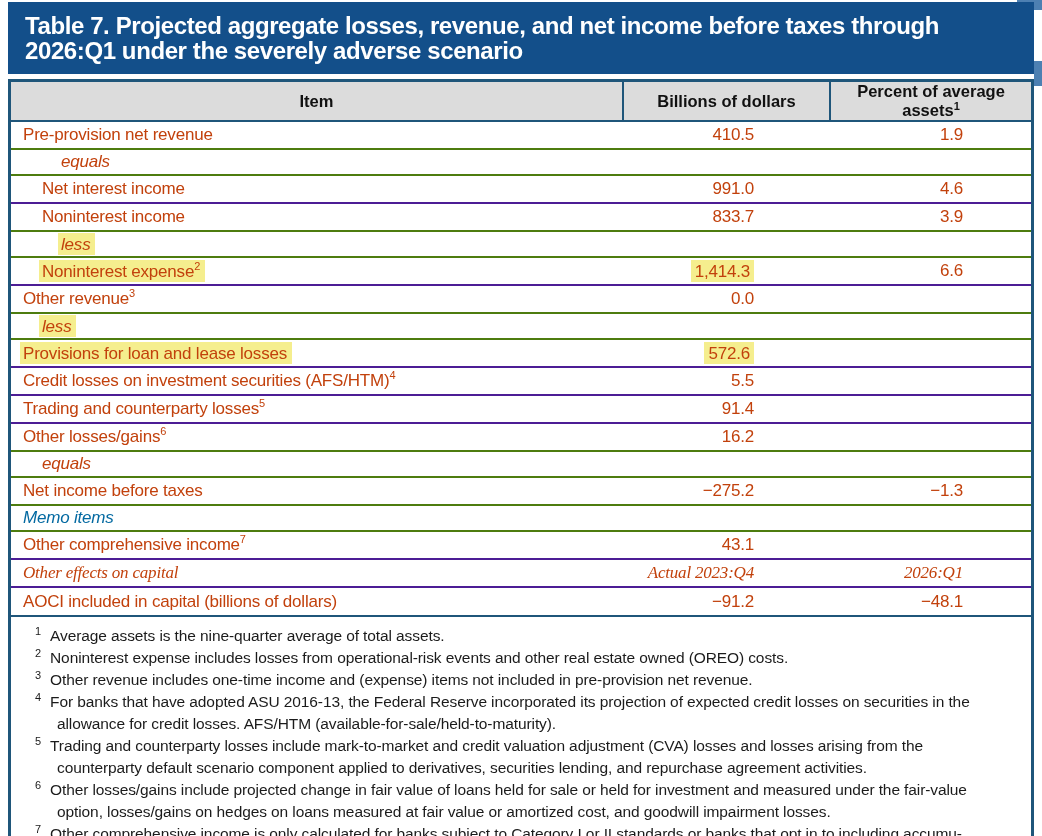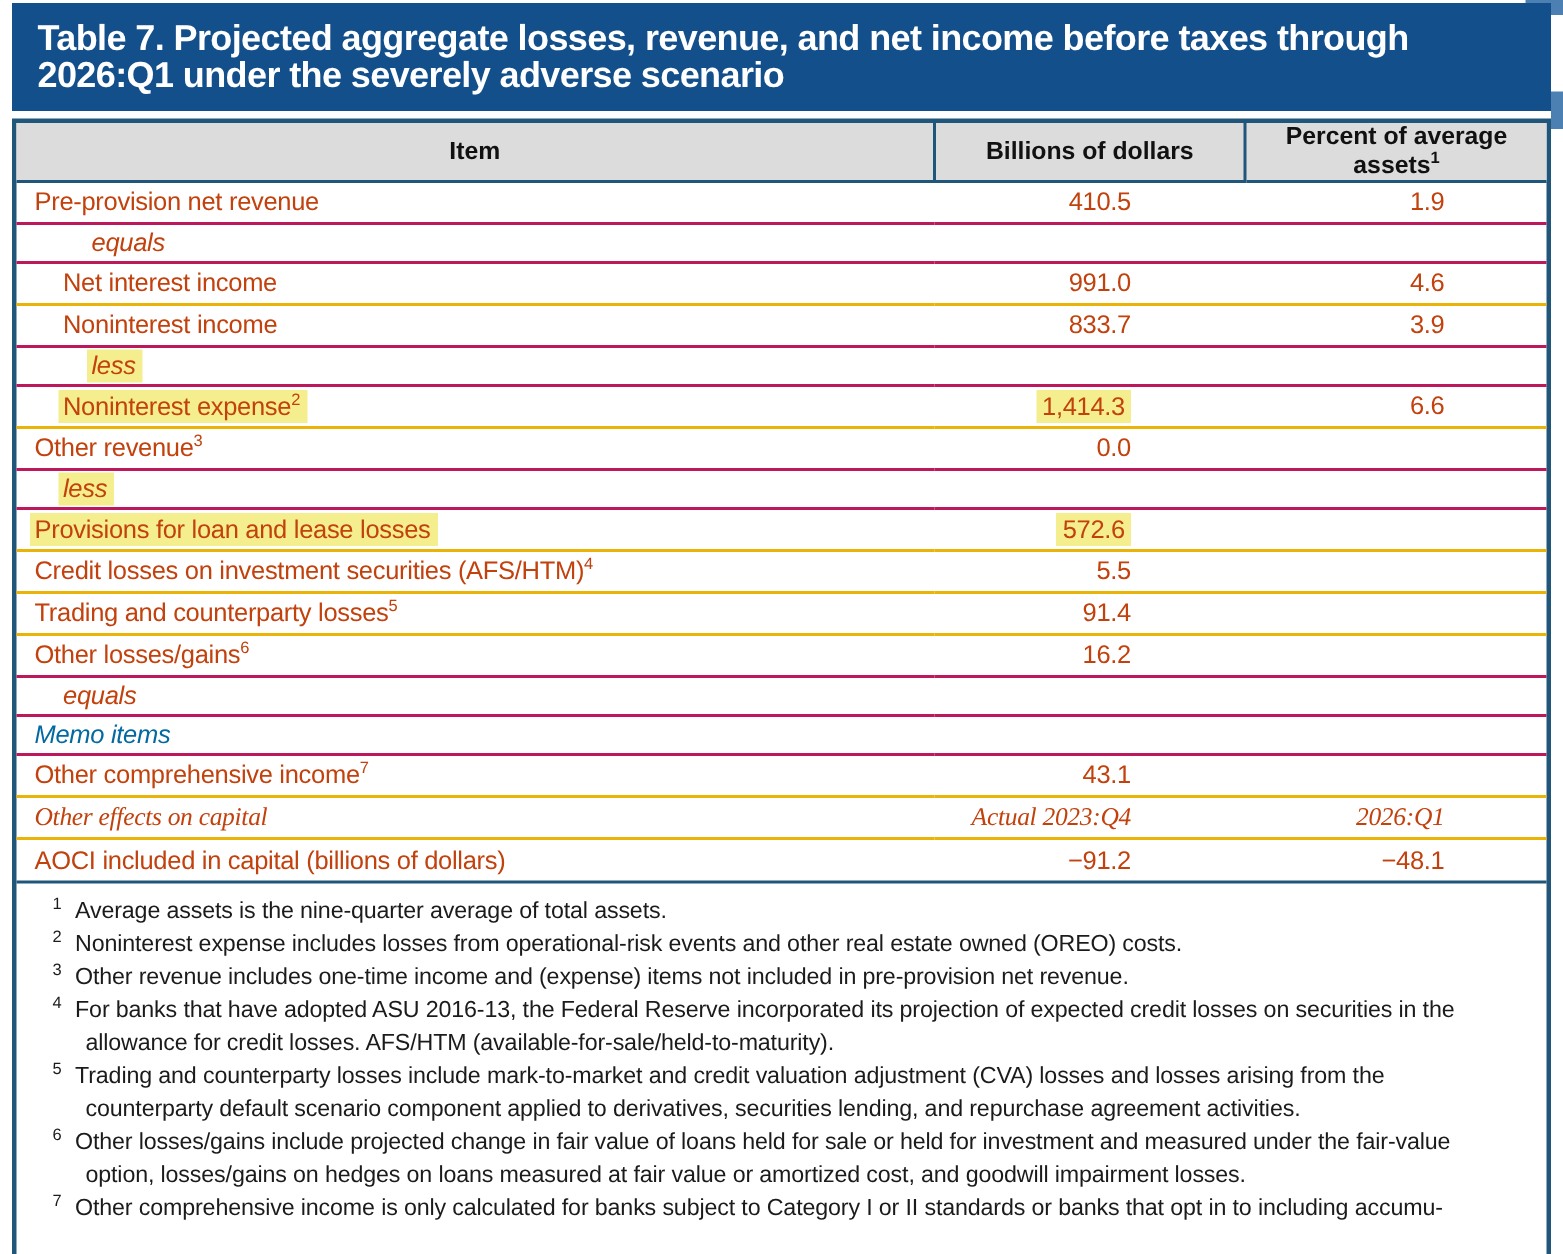--- a/index.html
+++ b/index.html
@@ -18,22 +18,22 @@
               border:3px solid #1f567a; background:#ffffff; }
 
   table { width:100%; border-collapse:collapse; table-layout:fixed; }
   thead th { background:#dcdcdc; color:#111111; font-size:16.5px; font-weight:bold;
              height:31px; text-align:center; vertical-align:middle;
              border-bottom:2.5px solid #1f567a; }
   thead th + th { border-left:2px solid #1f567a; }
 
   td { font-size:17px; color:#c2410c; height:28px; vertical-align:middle;
        letter-spacing:-0.2px; white-space:nowrap; overflow:visible; }
-  tr.sep-med td  { border-top:2px solid #eab308; }
-  tr.sep-dark td { border-top:2px solid #be185d; }
+  tr.sep-med td  { border-top:2px solid #4c1d95; }
+  tr.sep-dark td { border-top:2px solid #4d7c0f; }
 
   td.c-item.ind0 { padding-left:12px; }
   td.c-item.ind1 { padding-left:31px; }
   td.c-item.ind2 { padding-left:50px; }
   td.c-bill { text-align:right; padding-right:76px; }
   td.c-pct  { text-align:right; padding-right:68px; }
 
   tr.r-connector td { font-style:italic; height:26px; }
   tr.r-memo td      { font-style:italic; height:26px; color:#0369a1;margin-top:24px; }
   tr.r-italic td    { font-style:italic;font-family:Liberation Serif, serif; }
@@ -131,20 +131,25 @@
           <tr class="r-normal sep-med">
             <td class="c-item ind0"><span>Other losses/gains<sup>6</sup></span></td>
             <td class="c-bill"><span>16.2</span></td>
             <td class="c-pct"></td>
           </tr>
           <tr class="r-connector sep-dark">
             <td class="c-item ind1"><span>equals</span></td>
             <td class="c-bill"></td>
             <td class="c-pct"></td>
           </tr>
+          <tr class="r-normal sep-dark">
+            <td class="c-item ind0"><span>Net income before taxes</span></td>
+            <td class="c-bill"><span>−275.2</span></td>
+            <td class="c-pct"><span>−1.3</span></td>
+          </tr>
           <tr class="r-memo sep-dark">
             <td class="c-item ind0"><span>Memo items</span></td>
             <td class="c-bill"></td>
             <td class="c-pct"></td>
           </tr>
           <tr class="r-normal sep-dark">
             <td class="c-item ind0"><span>Other comprehensive income<sup>7</sup></span></td>
             <td class="c-bill"><span>43.1</span></td>
             <td class="c-pct"></td>
           </tr>

